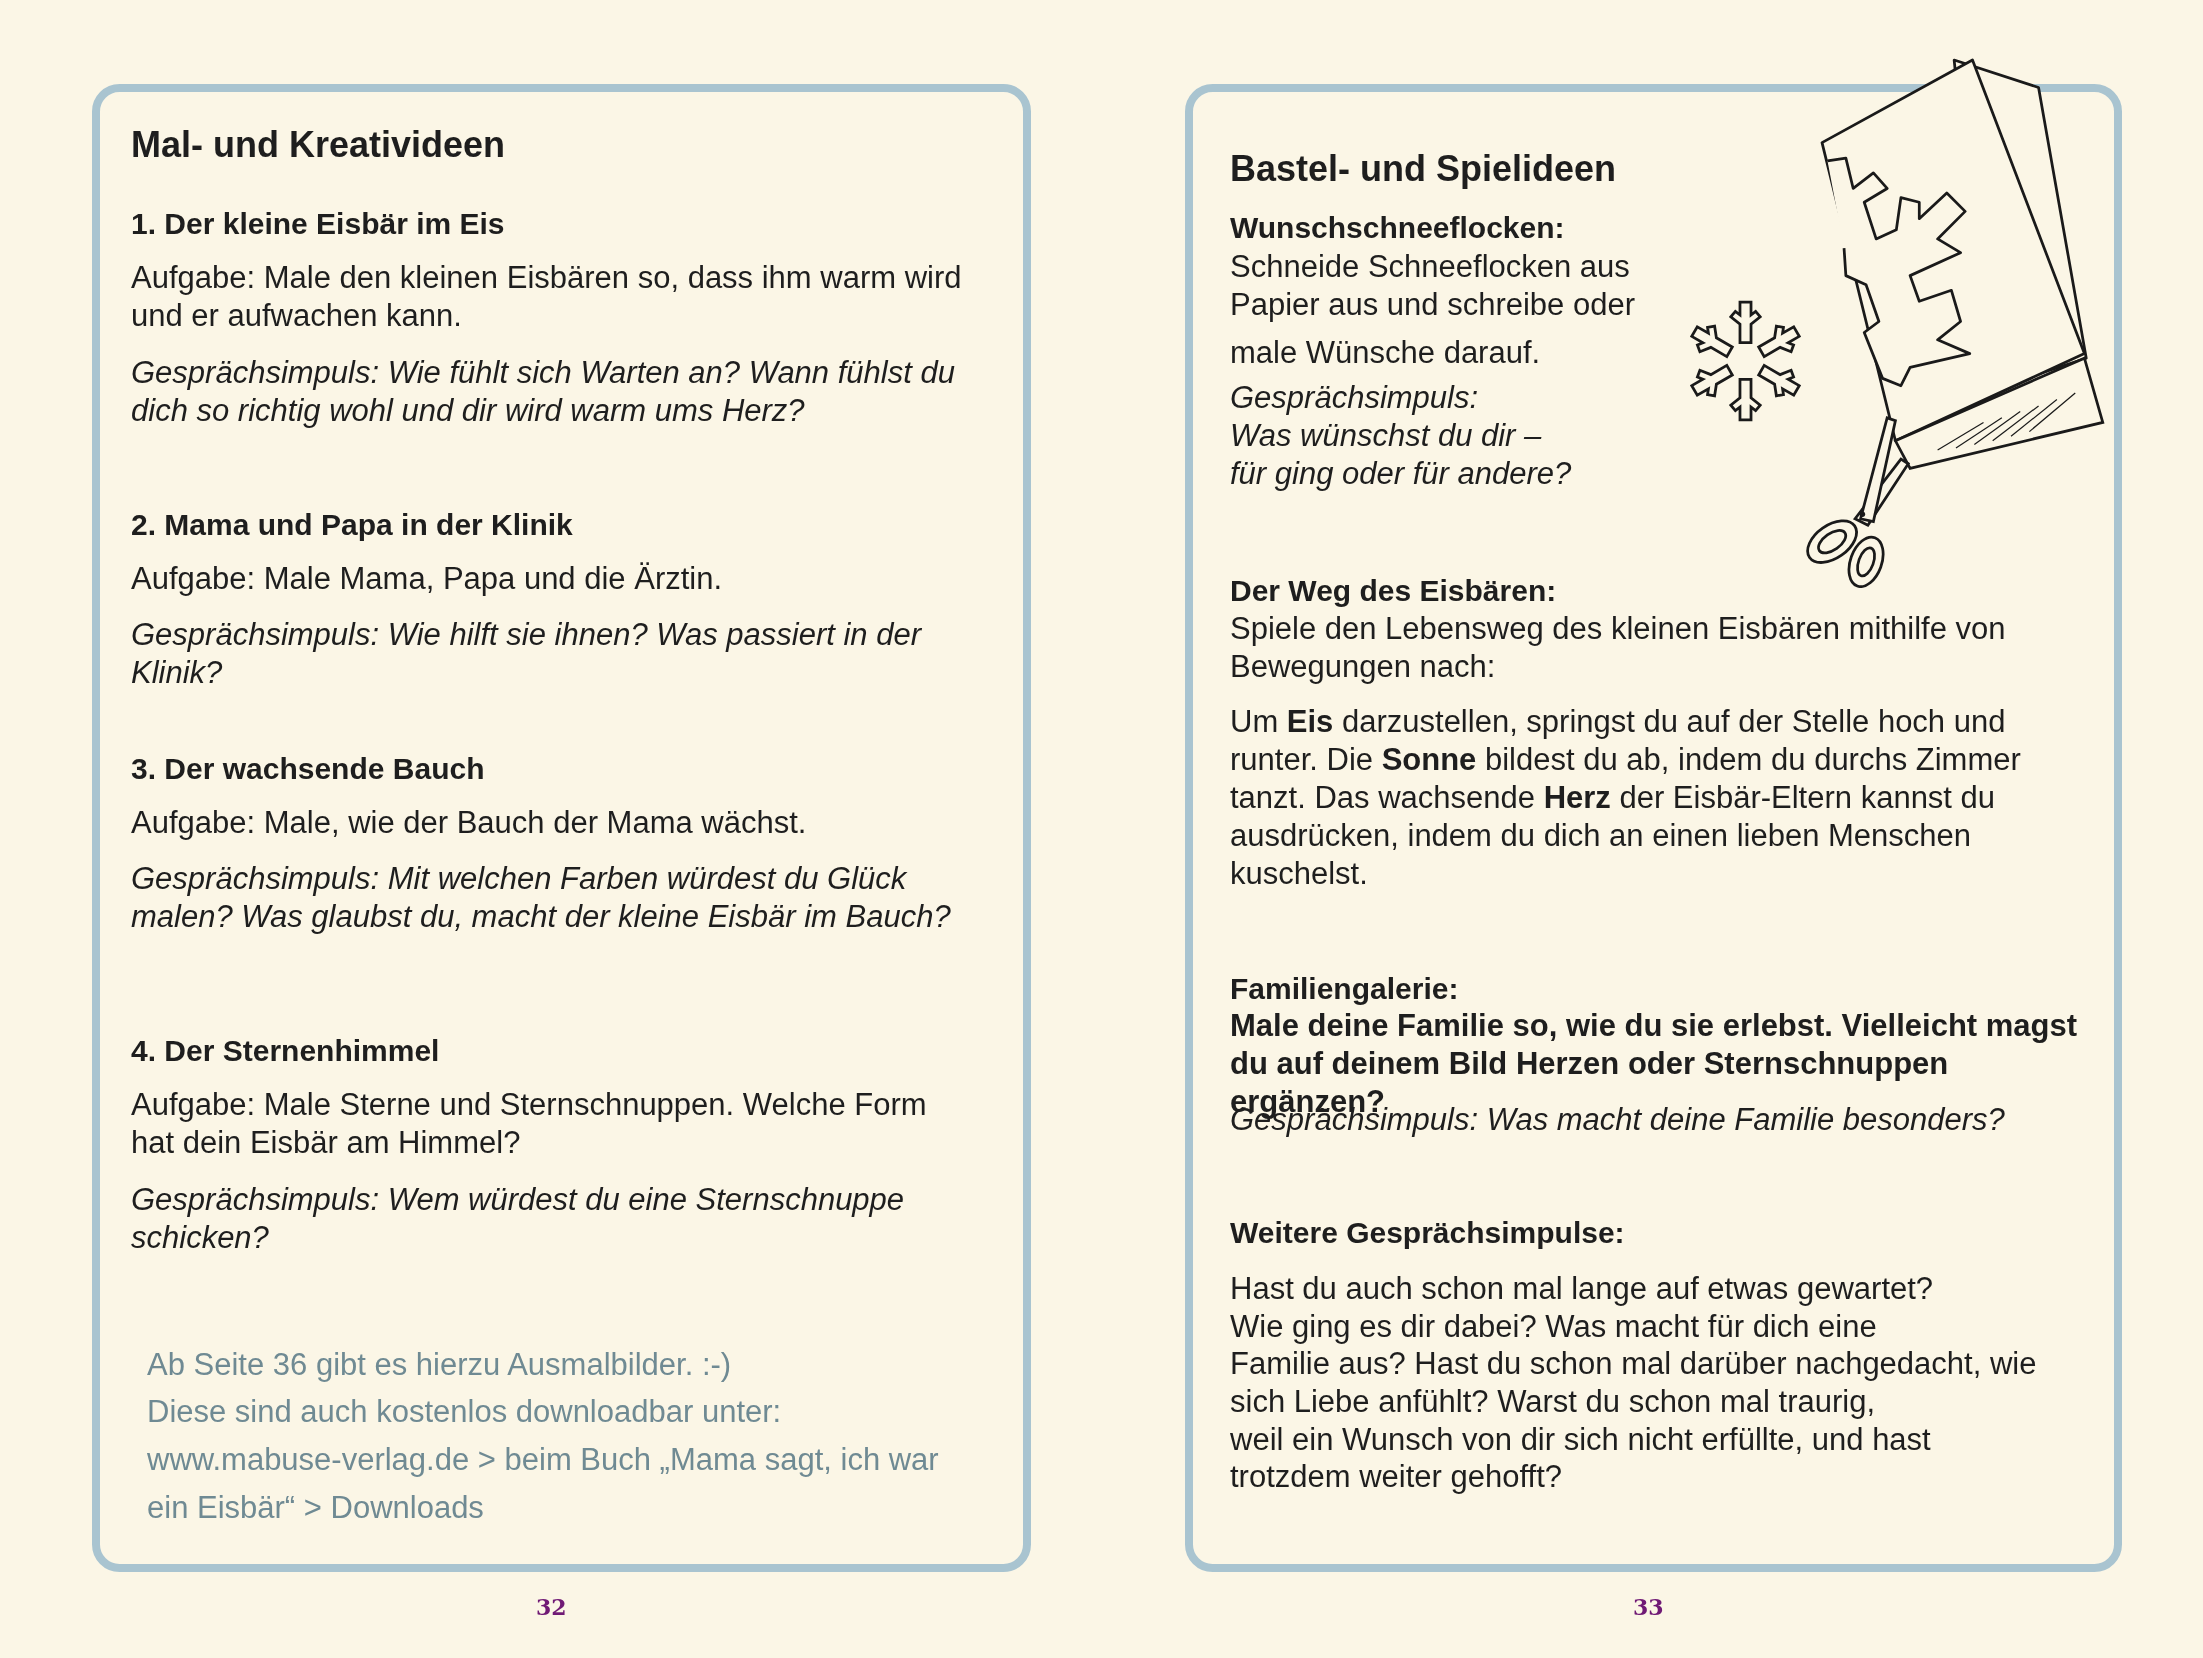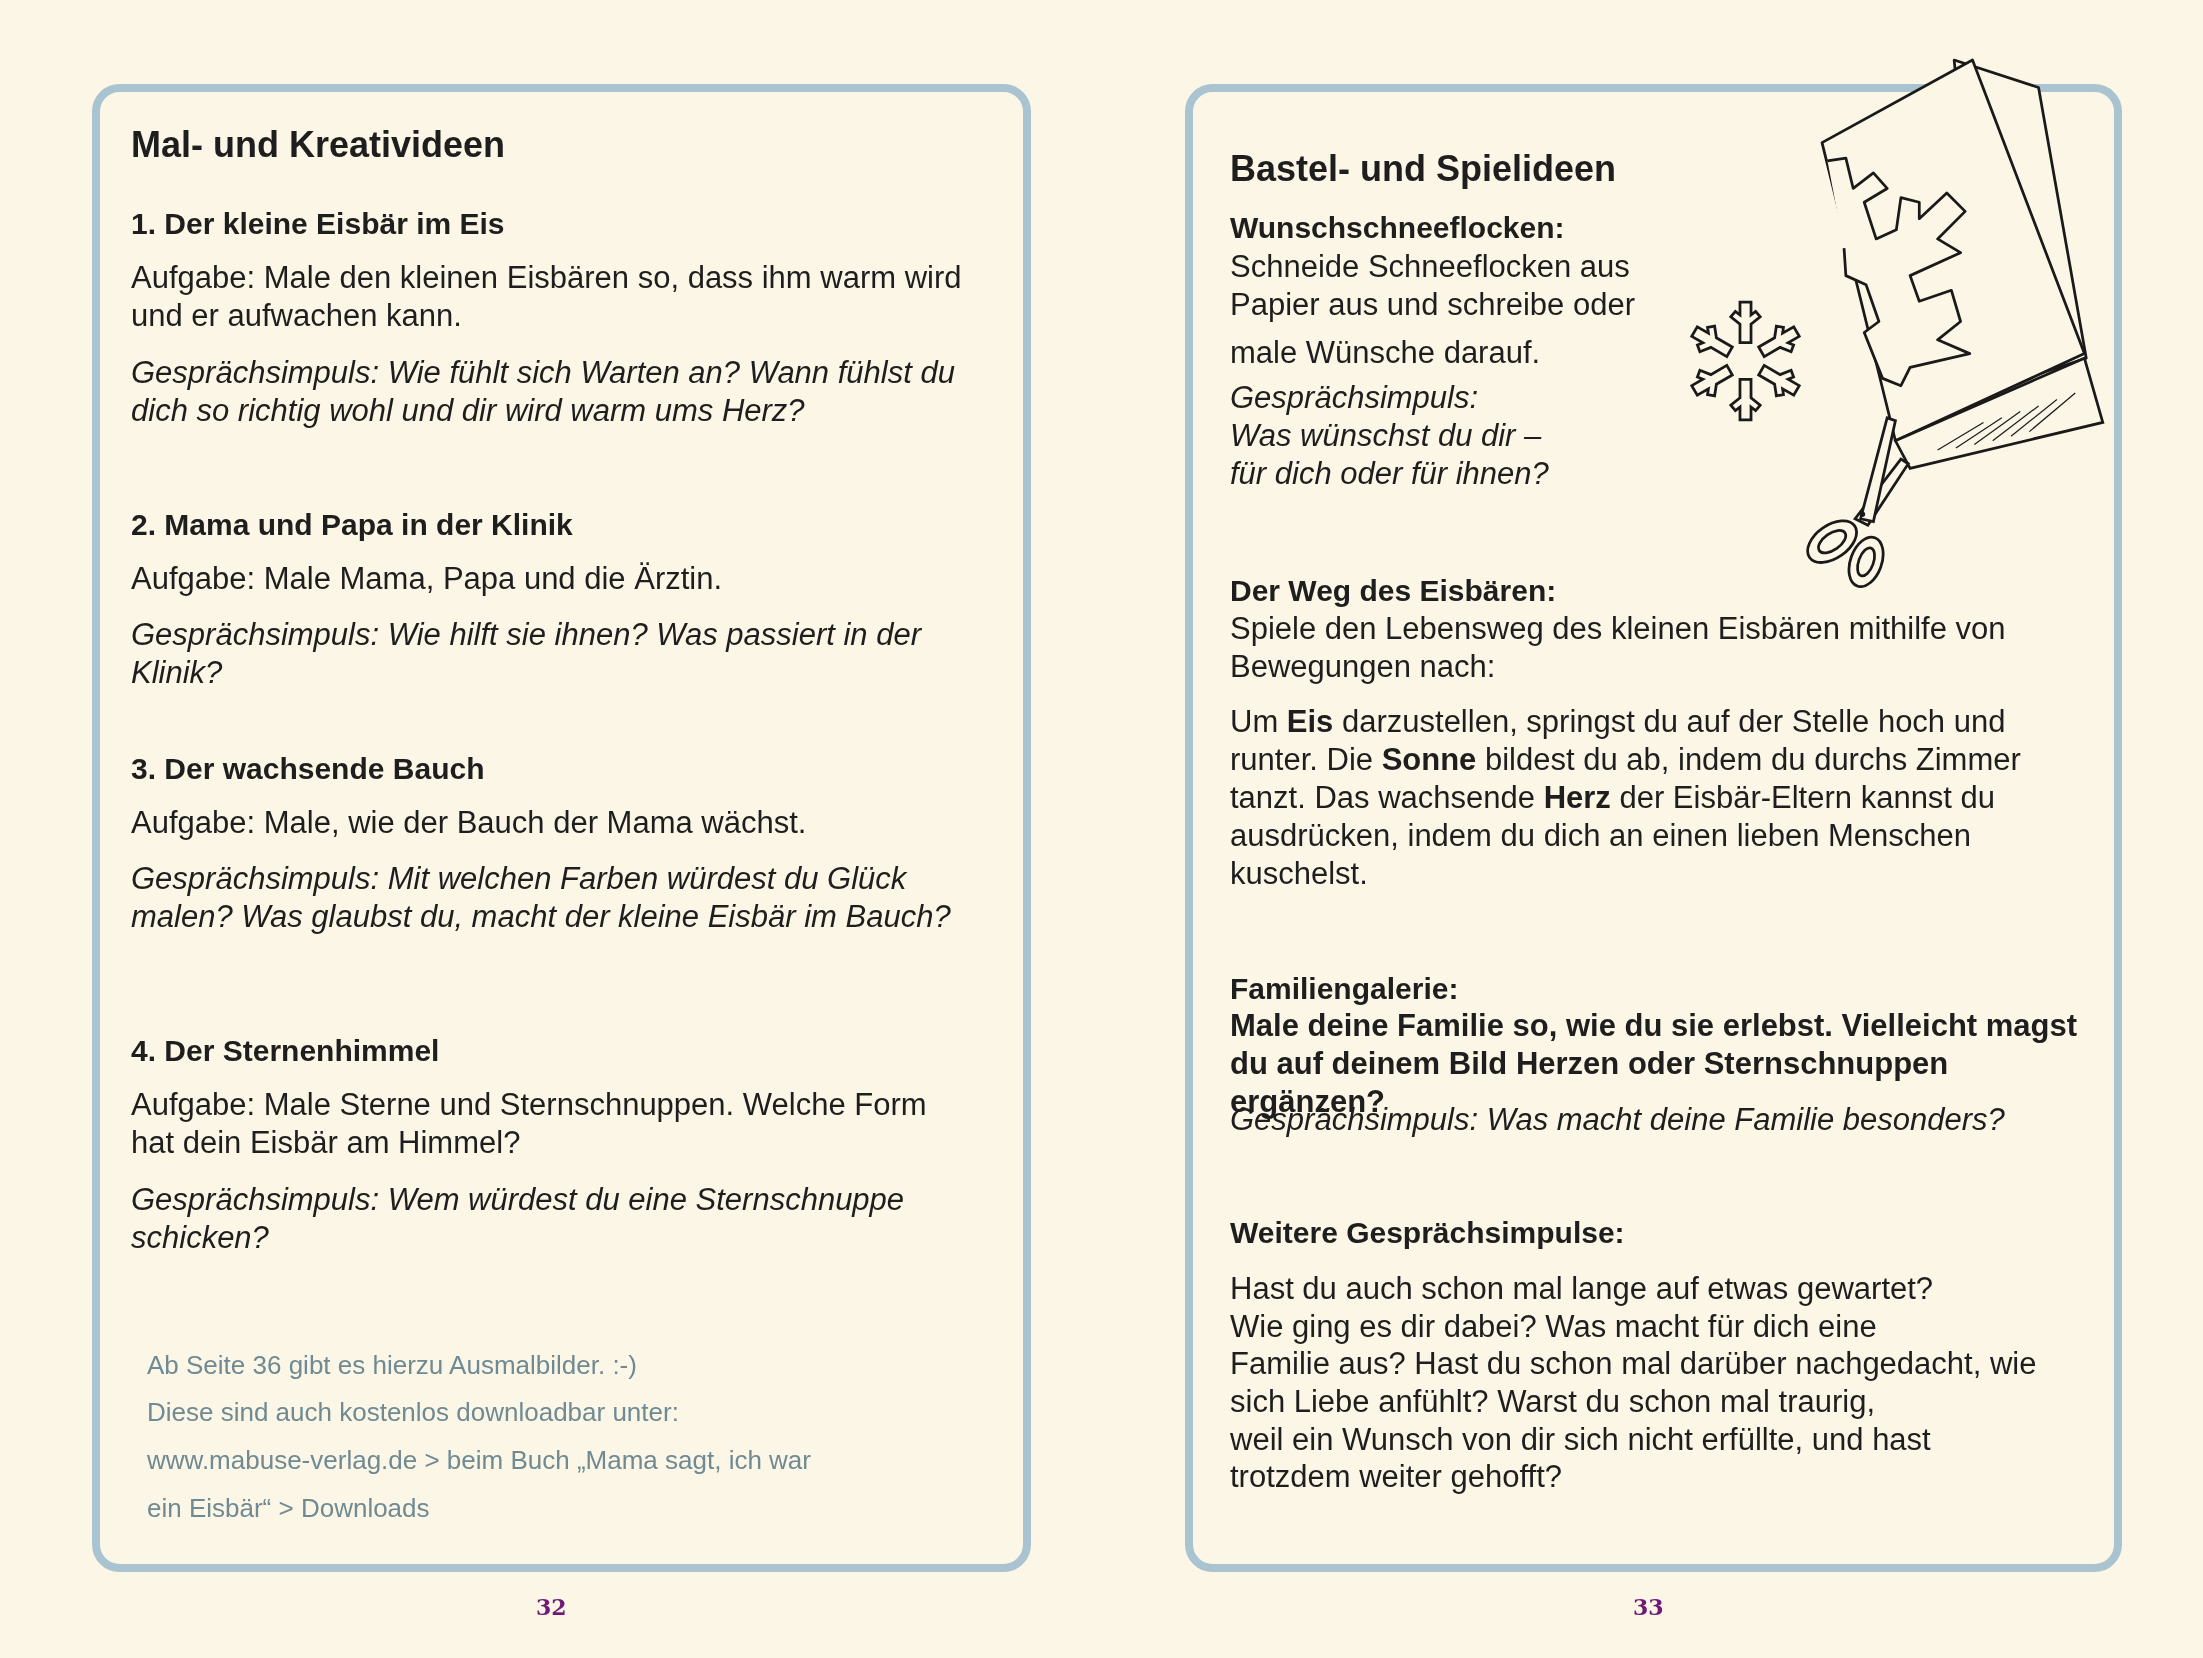--- a/index.html
+++ b/index.html
@@ -18,21 +18,21 @@
     background: #fbf6e6;
     box-sizing: border-box;
   }
   #left-box { left: 92px; top: 84px; width: 939px; height: 1488px; }
   #right-box { left: 1185px; top: 84px; width: 937px; height: 1488px; }
 
   .txt { position: absolute; font-size: 31px; line-height: 38px; }
   .h1 { font-weight: bold; font-size: 36px; line-height: 44px; }
   .h2 { font-weight: bold; font-size: 30px; line-height: 37px; }
   .it { font-style: italic; }
-  .note { color: #6f8a93; font-size: 26px; line-height: 48px; }
+  .note { color: #6f8a93; font-size: 31px; line-height: 48px; }
   .pagenum {
     position: absolute; font-family: "DejaVu Serif", serif;
     font-weight: bold; font-size: 22px; color: #701a75;
   }
   b { font-weight: bold; text-align: center; }
   .illu { position: absolute; }
 </style>
 </head>
 <body>
 
@@ -66,21 +66,21 @@
 <div class="page-box" id="right-box"></div>
 
 <div class="txt h1" style="left:1230px; top:123px;margin-top:24px;">Bastel- und Spielideen</div>
 
 <div class="txt h2" style="left:1230px; top:209px;">Wunschschneeflocken:</div>
 <div class="txt" style="left:1230px; top:248px;">Schneide Schneeflocken aus</div>
 <div class="txt" style="left:1230px; top:286px;">Papier aus und schreibe oder</div>
 <div class="txt" style="left:1230px; top:334px;">male Wünsche darauf.</div>
 <div class="txt it" style="left:1230px; top:379px;">Gesprächsimpuls:</div>
 <div class="txt it" style="left:1230px; top:417px;">Was wünschst du dir –</div>
-<div class="txt it" style="left:1230px; top:455px;">für dich oder für ihnen?</div>
+<div class="txt it" style="left:1230px; top:455px;">für ging oder für andere?</div>
 
 <svg class="illu" style="left:1681px; top:292px;" width="129" height="138" viewBox="-70 -75 140 150">
   <g fill="#fbf6e6" stroke="#1a1a1a" stroke-width="3" stroke-linejoin="miter">
     <g id="arm">
       <path d="M-6,-20 L-6,-40 L-16,-48 L-11,-54 L-6,-50 L-6,-64 L6,-64 L6,-50 L11,-54 L16,-48 L6,-40 L6,-20 Z"></path>
     </g>
     <use href="#arm" transform="rotate(60)"></use>
     <use href="#arm" transform="rotate(120)"></use>
     <use href="#arm" transform="rotate(180)"></use>
     <use href="#arm" transform="rotate(240)"></use>

